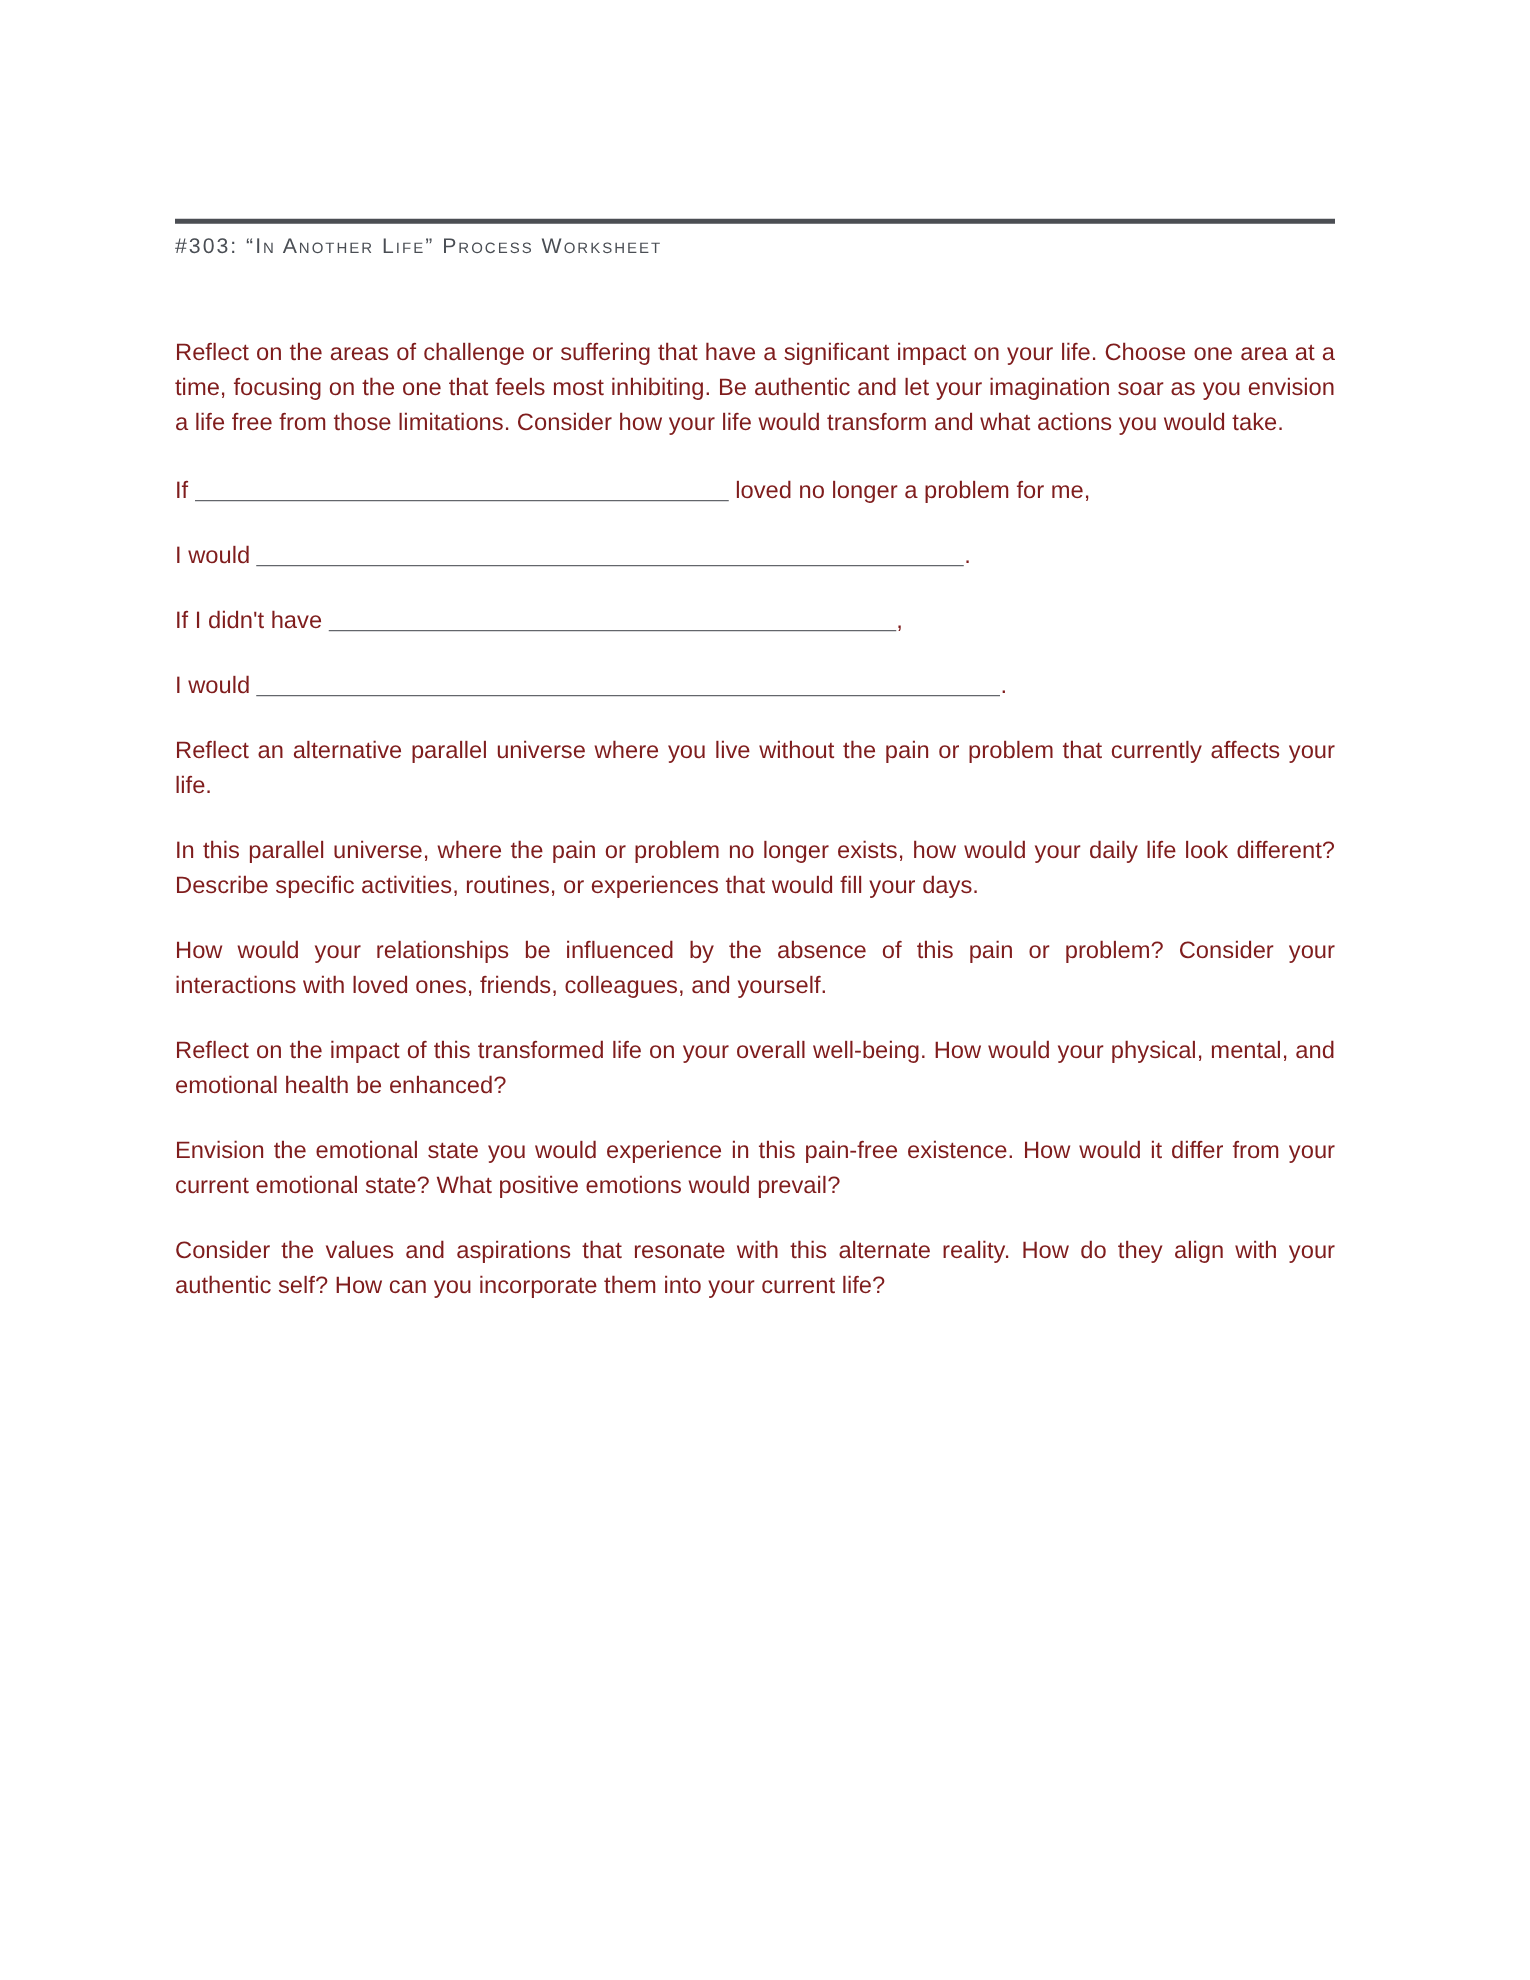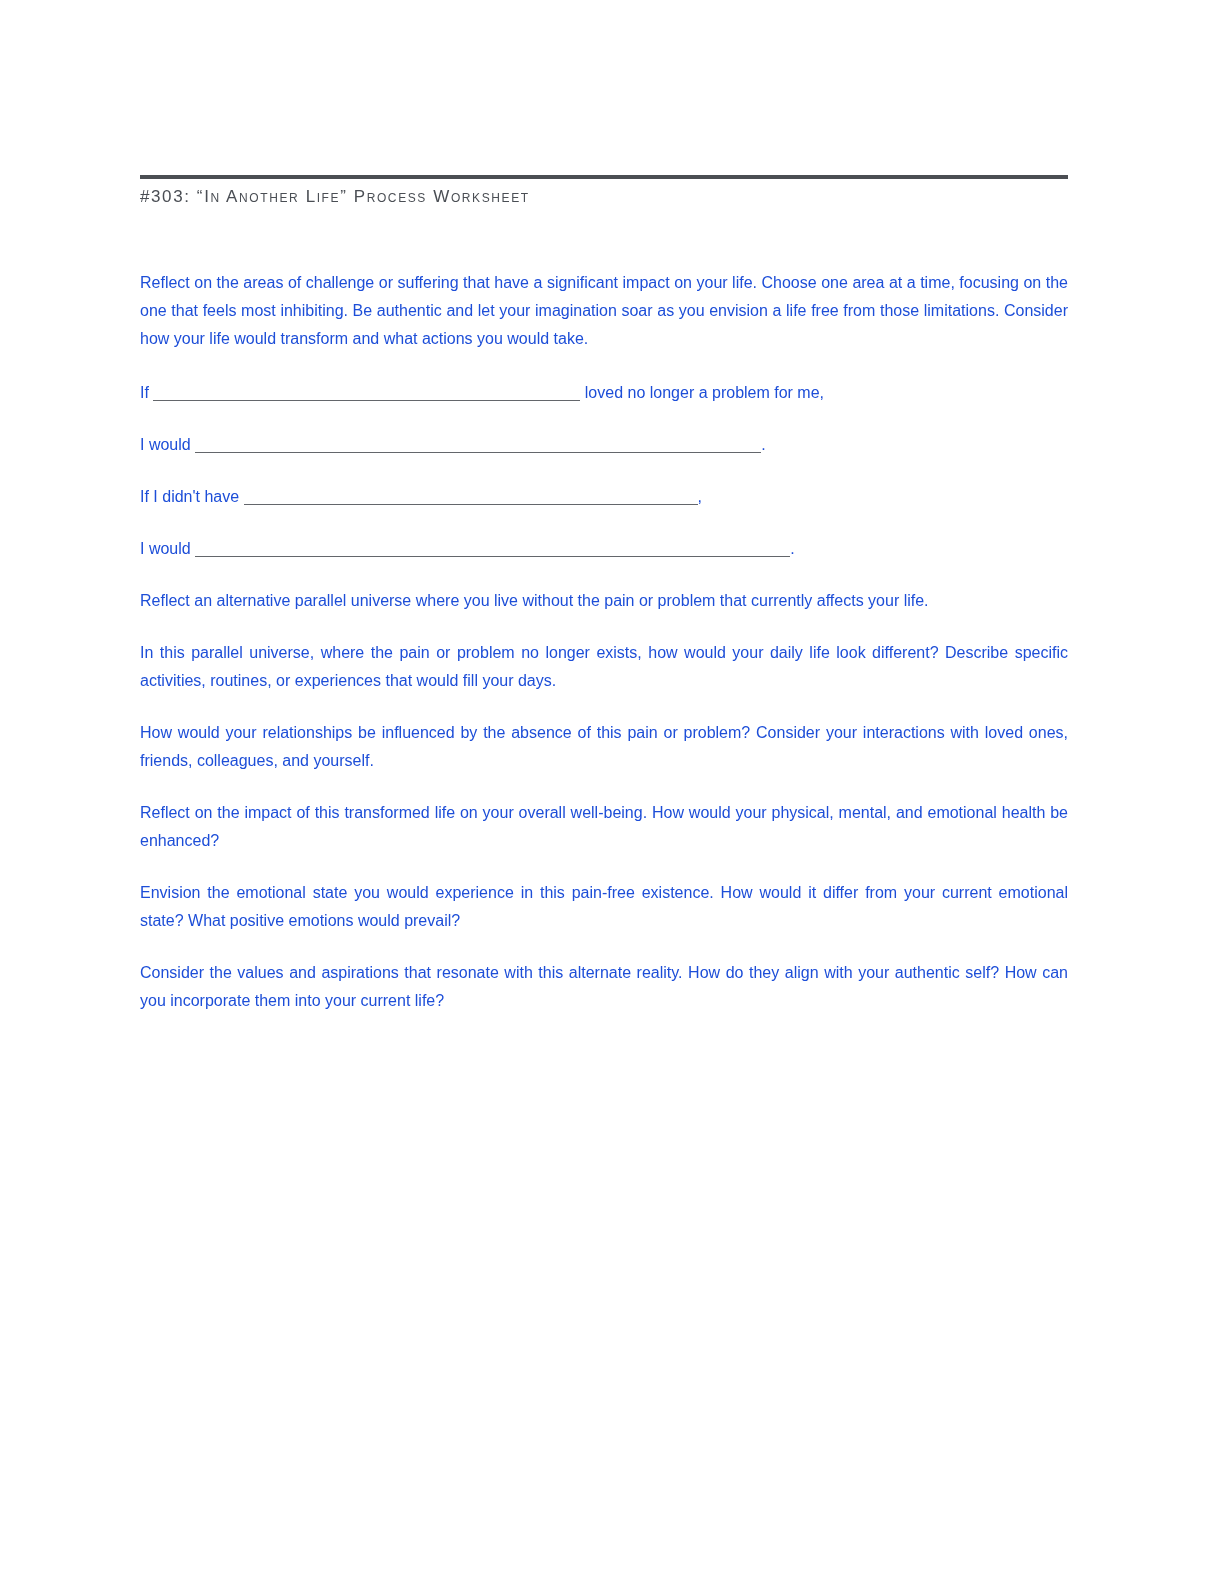--- a/index.html
+++ b/index.html
@@ -24,23 +24,23 @@
   }
   .doc-title {
     font-size: 17px;
     letter-spacing: 1.6px;
     color: #4a4e54;
     font-variant-caps: small-caps;
     font-weight: 400;
     margin: 0 0 62px 0;
   }
   .body-text, .fill-line {
-    font-size: 16px;
+    font-size: 19px;
     line-height: 28px;
-    color: #1d4ed8;
+    color: #7f1d1d;
   }
   .body-text {
     text-align: justify;
     margin: 0 0 24px 0;
   }
   .intro { margin-bottom: 26px; }
   .fill-line { margin: 0 0 24px 0; white-space: nowrap; }
   .blank {
     display: inline-block;
     height: 0.85em;

